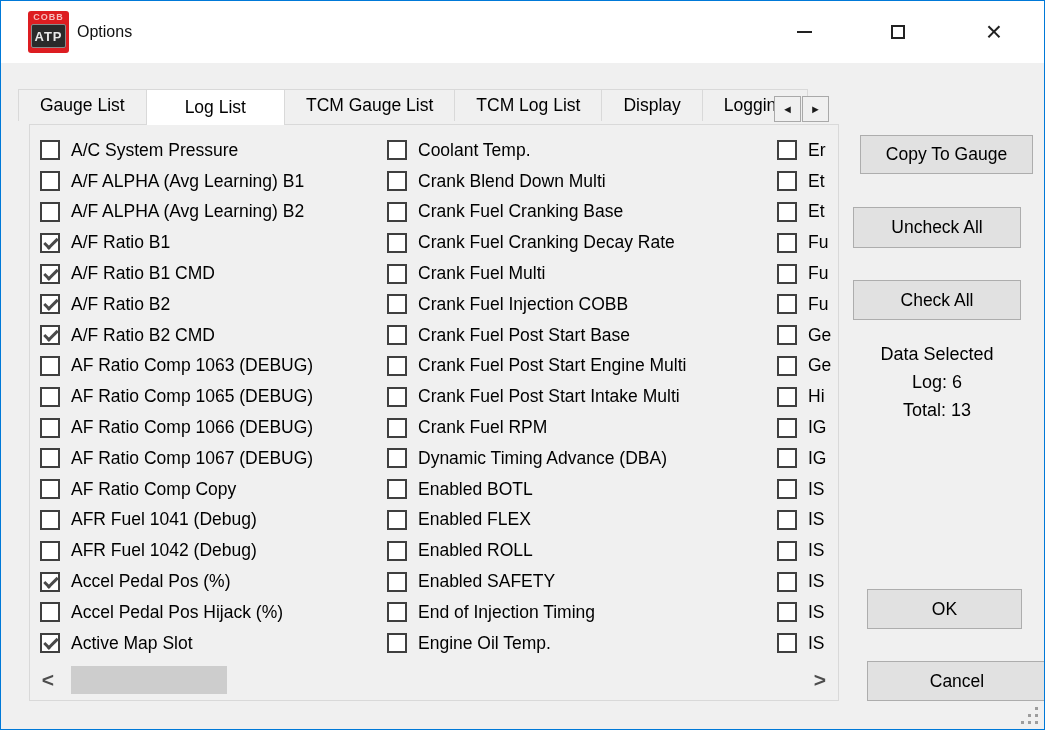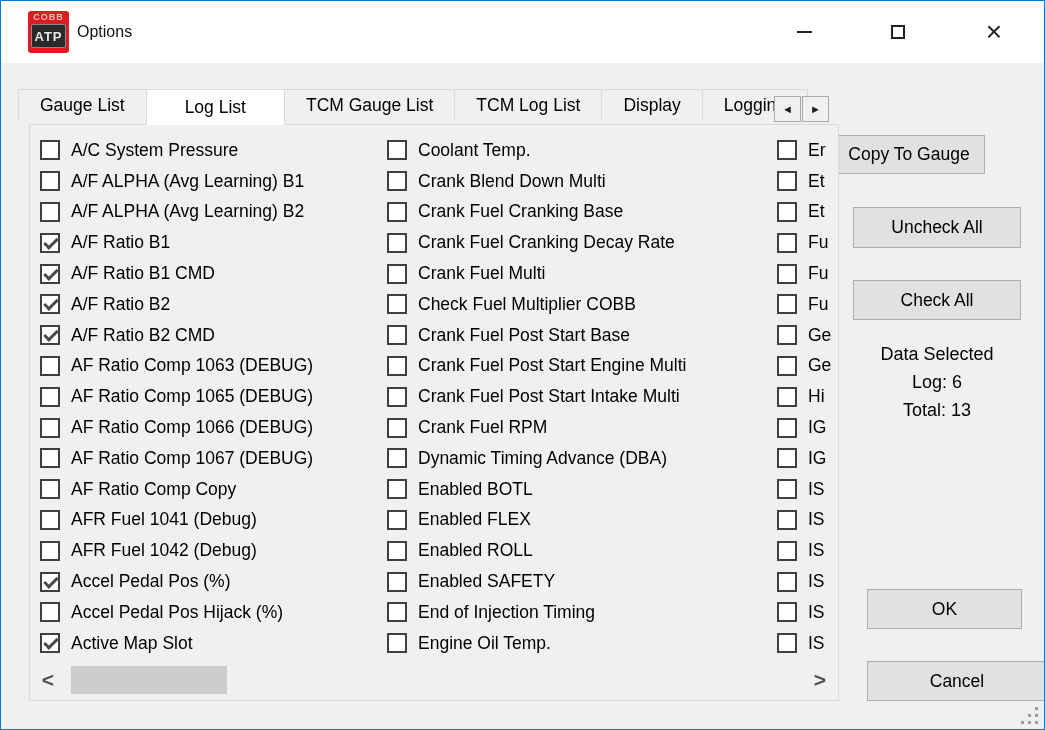--- a/index.html
+++ b/index.html
@@ -56,21 +56,21 @@
   .hscroll { position:absolute; left:2px; right:2px; bottom:5px; height:30px; background:#f0f0f0; }
   .scroll-arrow { position:absolute; top:0; width:32px; height:30px; display:flex; align-items:center;
            justify-content:center; font-size:21px; font-weight:bold; color:#4d4d4d; background:#f0f0f0; }
   .scroll-left { left:0; }  .scroll-right { right:0; }
   .scroll-thumb { position:absolute; left:39px; top:1px; width:156px; height:28px; background:#cdcdcd; }
 
   
   .side-btn { position:absolute; background:#e1e1e1; border:1px solid #adadad;
            font-size:17.5px; color:#000; display:flex; align-items:center; justify-content:center;
            font-family:"Liberation Sans", sans-serif; }
-  .btn-copy    { left:832px; top:134px; width:152px; height:39px;text-align:center; }
+  .btn-copy    { left:859px; top:134px; width:173px; height:39px;text-align:center; }
   .btn-uncheck { left:852px; top:206px; width:168px; height:41px; }
   .btn-check   { left:852px; top:279px; width:168px; height:40px; }
   .btn-ok      { left:866px; top:588px; width:155px; height:40px; }
   .btn-cancel  { left:866px; top:660px; width:180px; height:40px; }
   .summary { position:absolute; left:845px; top:339px; width:182px; text-align:center;
            font-size:18px; color:#000; }
   .summary div { line-height:28px; }
 
   
   .grip { position:absolute; right:6px; bottom:5px; width:20px; height:20px; }
@@ -233,21 +233,21 @@
           <span class="label">Crank Fuel Cranking Decay Rate</span>
         </div>
 
         <div class="row">
           <span class="checkbox"></span>
           <span class="label">Crank Fuel Multi</span>
         </div>
 
         <div class="row">
           <span class="checkbox"></span>
-          <span class="label">Check Fuel Multiplier COBB</span>
+          <span class="label">Crank Fuel Injection COBB</span>
         </div>
 
         <div class="row">
           <span class="checkbox"></span>
           <span class="label">Crank Fuel Post Start Base</span>
         </div>
 
         <div class="row">
           <span class="checkbox"></span>
           <span class="label">Crank Fuel Post Start Engine Multi</span>

